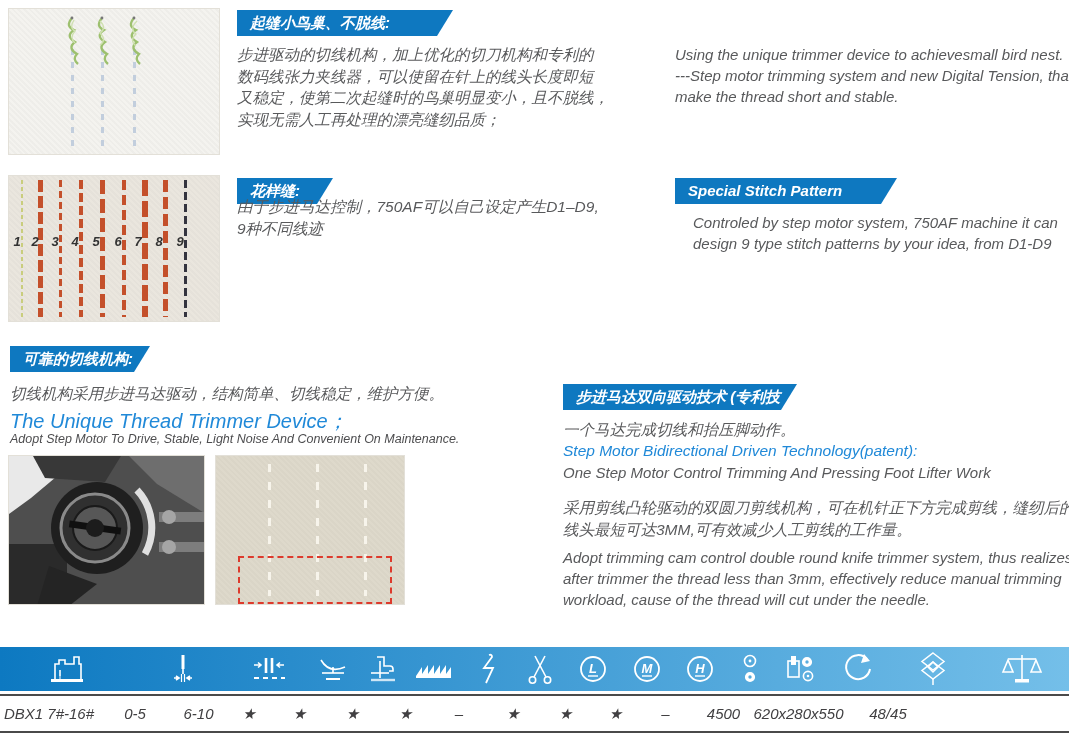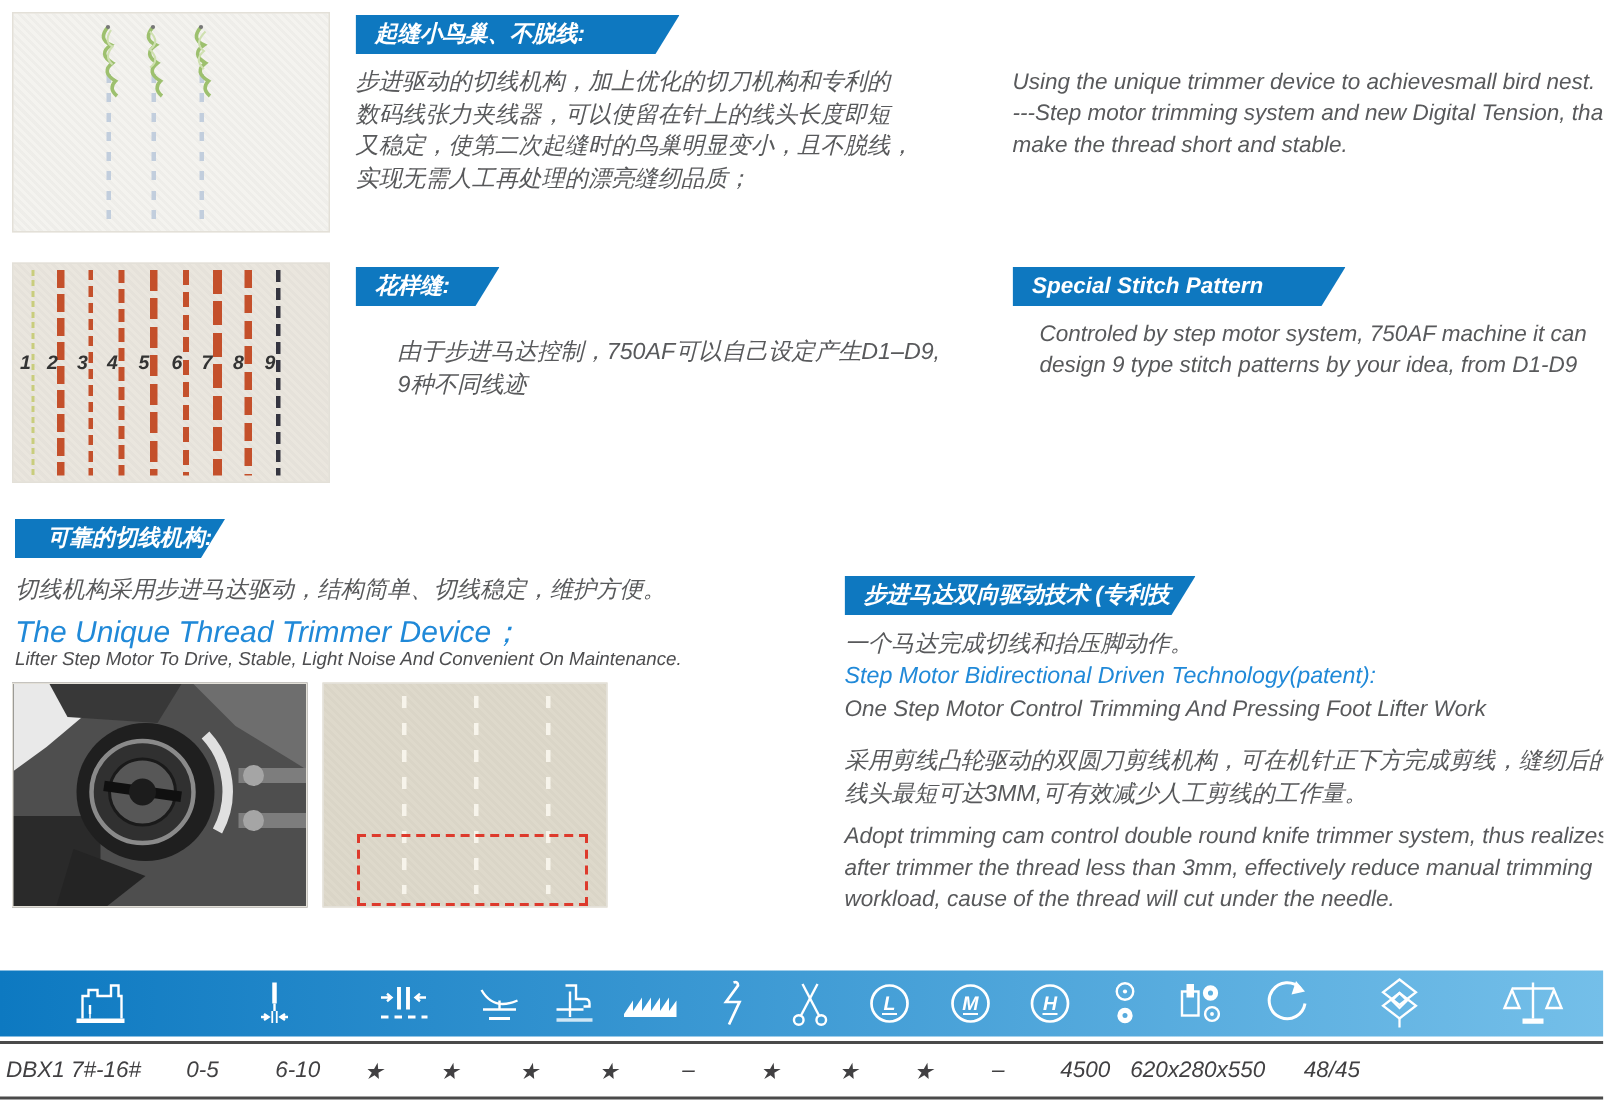--- a/index.html
+++ b/index.html
@@ -96,31 +96,31 @@
     <span class="p2num" style="left:38px;">3</span>
     <span class="p2num" style="left:58px;">4</span>
     <span class="p2num" style="left:79px;">5</span>
     <span class="p2num" style="left:101px;">6</span>
     <span class="p2num" style="left:121px;">7</span>
     <span class="p2num" style="left:142px;">8</span>
     <span class="p2num" style="left:163px;">9</span>
   </div>
 
   <div class="banner" style="left:237px;top:178px;width:96px;"><span>花样缝:</span></div>
-  <div class="para" style="left:237px;top:224px;width:420px;margin-left:28px;">由于步进马达控制，750AF可以自己设定产生D1–D9,
+  <div class="para" style="left:237px;top:196px;width:420px;">由于步进马达控制，750AF可以自己设定产生D1–D9,
 9种不同线迹</div>
 
   <div class="banner" style="left:675px;top:178px;width:222px;"><span>Special Stitch Pattern</span></div>
   <div class="para en" style="left:693px;top:212px;width:382px;">Controled by step motor system, 750AF machine it can
 design 9 type stitch patterns by your idea, from D1-D9</div>
 
-  <div class="banner" style="left:10px;top:346px;width:140px;text-align:center;"><span>可靠的切线机构:</span></div>
+  <div class="banner" style="left:10px;top:346px;width:140px;"><span>可靠的切线机构:</span></div>
   <div class="para" style="left:10px;top:383px;width:520px;">切线机构采用步进马达驱动，结构简单、切线稳定，维护方便。</div>
   <div class="sub" style="left:10px;top:408px;">The Unique Thread Trimmer Device；</div>
-  <div class="small-en" style="left:10px;top:432px;">Lifter Step Motor To Drive, Stable, Light Noise And Convenient On Maintenance.</div>
+  <div class="small-en" style="left:10px;top:432px;">Adopt Step Motor To Drive, Stable, Light Noise And Convenient On Maintenance.</div>
 
   <div id="photo3" class="photo">
     <svg width="197" height="150" viewBox="0 0 197 150">
       <rect width="197" height="150" fill="#4e4e4e"></rect>
       <polygon points="0,0 72,0 22,42 0,58" fill="#e9e9e9"></polygon>
       <polygon points="120,0 197,0 197,58 148,28" fill="#6e6e6e"></polygon>
       <polygon points="24,0 112,0 96,26 36,22" fill="#383838"></polygon>
       <rect x="0" y="88" width="58" height="62" fill="#2a2a2a"></rect>
       <rect x="150" y="56" width="47" height="10" fill="#7d7d7d"></rect>
       <rect x="150" y="86" width="47" height="10" fill="#7d7d7d"></rect>

